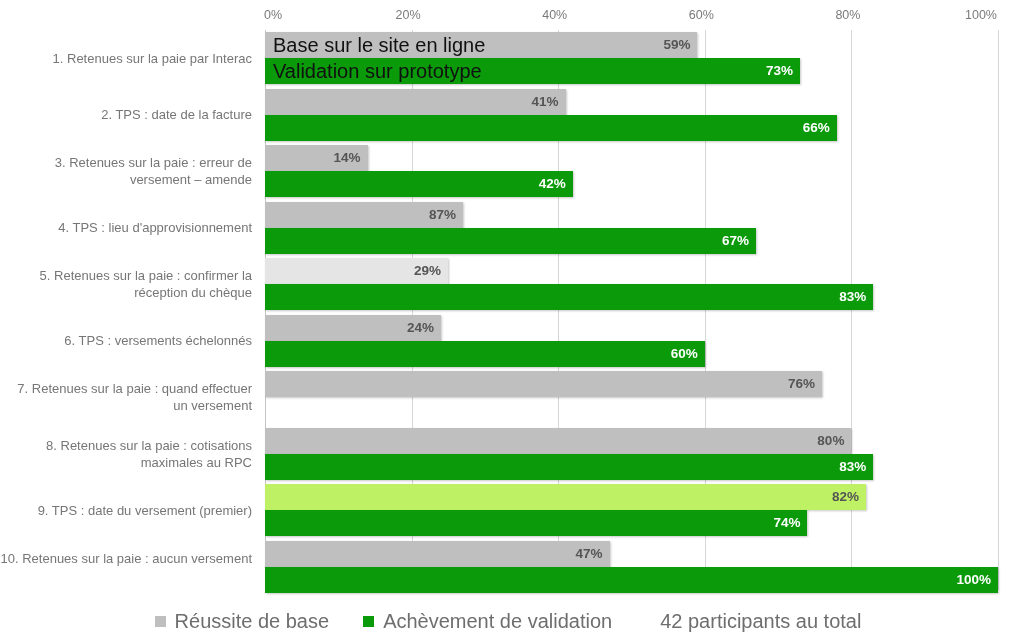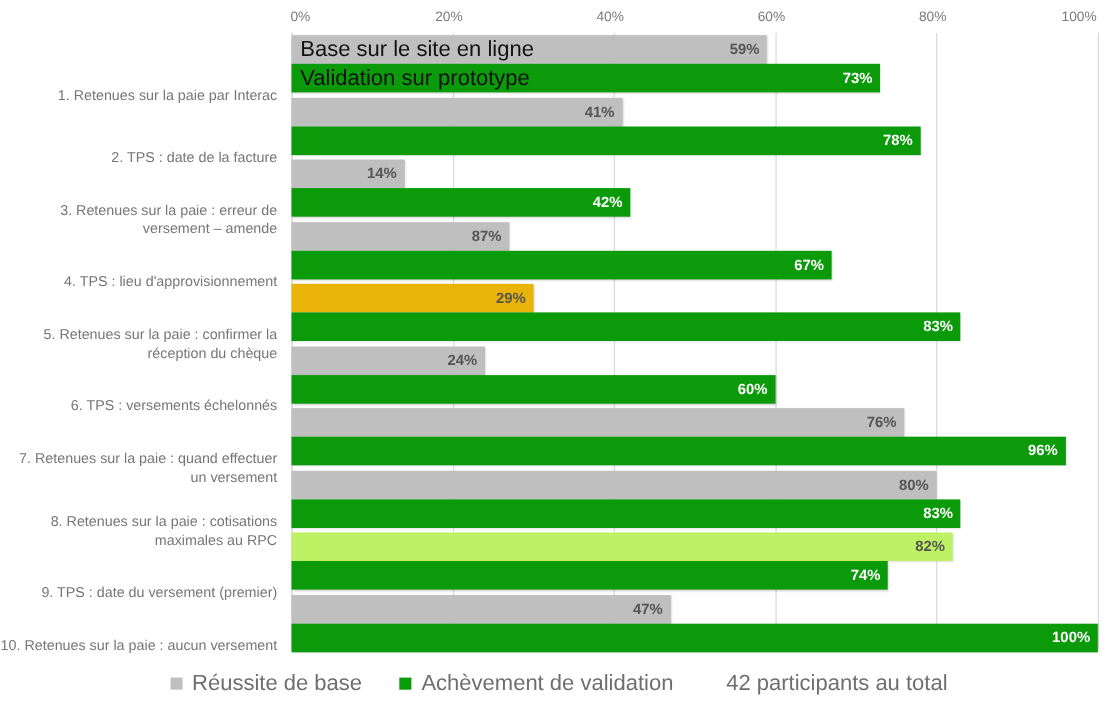--- a/index.html
+++ b/index.html
@@ -62,21 +62,20 @@
 
   .cat-label {
     position: absolute;
     left: 0;
     width: 252px;
     text-align: right;
     font-size: 13px;
     color: #767676;
     line-height: 17px;
     white-space: normal;
-    margin-top: 28px;
   }
 
   .bars {
     position: absolute;
     left: 265px;
     top: 0;
   }
 
   .bar {
     position: relative;
@@ -190,21 +189,21 @@
           </div>
         </div>
       </div>
       <div class="row" style="top: 86.5px; height: 56.5px;">
         <div class="cat-label" style="top: 19.5px;">2. TPS : date de la facture</div>
         <div class="bars" style="top: 2px;">
           <div class="bar baseline" style="width: 300.53px; background: rgb(191, 191, 191);">
             <span class="bar-value">41%</span>
           </div>
           <div class="bar validation" style="width: 571.74px; background: rgb(10, 154, 10);">
-            <span class="bar-value">78%</span>
+            <span class="bar-value">66%</span>
           </div>
         </div>
       </div>
       <div class="row" style="top: 143px; height: 56.5px;">
         <div class="cat-label" style="top: 11px;">3. Retenues sur la paie : erreur de versement – amende</div>
         <div class="bars" style="top: 2px;">
           <div class="bar baseline" style="width: 102.62px; background: rgb(191, 191, 191);">
             <span class="bar-value">14%</span>
           </div>
           <div class="bar validation" style="width: 307.86px; background: rgb(10, 154, 10);">
@@ -219,21 +218,21 @@
             <span class="bar-value">87%</span>
           </div>
           <div class="bar validation" style="width: 491.11px; background: rgb(10, 154, 10);">
             <span class="bar-value">67%</span>
           </div>
         </div>
       </div>
       <div class="row" style="top: 256px; height: 56.5px;">
         <div class="cat-label" style="top: 11px;">5. Retenues sur la paie : confirmer la réception du chèque</div>
         <div class="bars" style="top: 2px;">
-          <div class="bar baseline" style="width: 220px; background: #eab308;">
+          <div class="bar baseline" style="width: 183px; background: #e5e5e5;">
             <span class="bar-value">29%</span>
           </div>
           <div class="bar validation" style="width: 608.39px; background: rgb(10, 154, 10);">
             <span class="bar-value">83%</span>
           </div>
         </div>
       </div>
       <div class="row" style="top: 312.5px; height: 56.5px;">
         <div class="cat-label" style="top: 19.5px;">6. TPS : versements échelonnés</div>
         <div class="bars" style="top: 2px;">
@@ -243,23 +242,20 @@
           <div class="bar validation" style="width: 439.8px; background: rgb(10, 154, 10);">
             <span class="bar-value">60%</span>
           </div>
         </div>
       </div>
       <div class="row" style="top: 369px; height: 56.5px;">
         <div class="cat-label" style="top: 11px;">7. Retenues sur la paie : quand effectuer un versement</div>
         <div class="bars" style="top: 2px;">
           <div class="bar baseline" style="width: 557.08px; background: rgb(191, 191, 191);">
             <span class="bar-value">76%</span>
-          </div>
-          <div class="bar validation" style="width: 703.68px; background: rgb(10, 154, 10);">
-            <span class="bar-value">96%</span>
           </div>
         </div>
       </div>
       <div class="row" style="top: 425.5px; height: 56.5px;">
         <div class="cat-label" style="top: 11px;">8. Retenues sur la paie : cotisations maximales au RPC</div>
         <div class="bars" style="top: 2px;">
           <div class="bar baseline" style="width: 586.4px; background: rgb(191, 191, 191);">
             <span class="bar-value">80%</span>
           </div>
           <div class="bar validation" style="width: 608.39px; background: rgb(10, 154, 10);">

